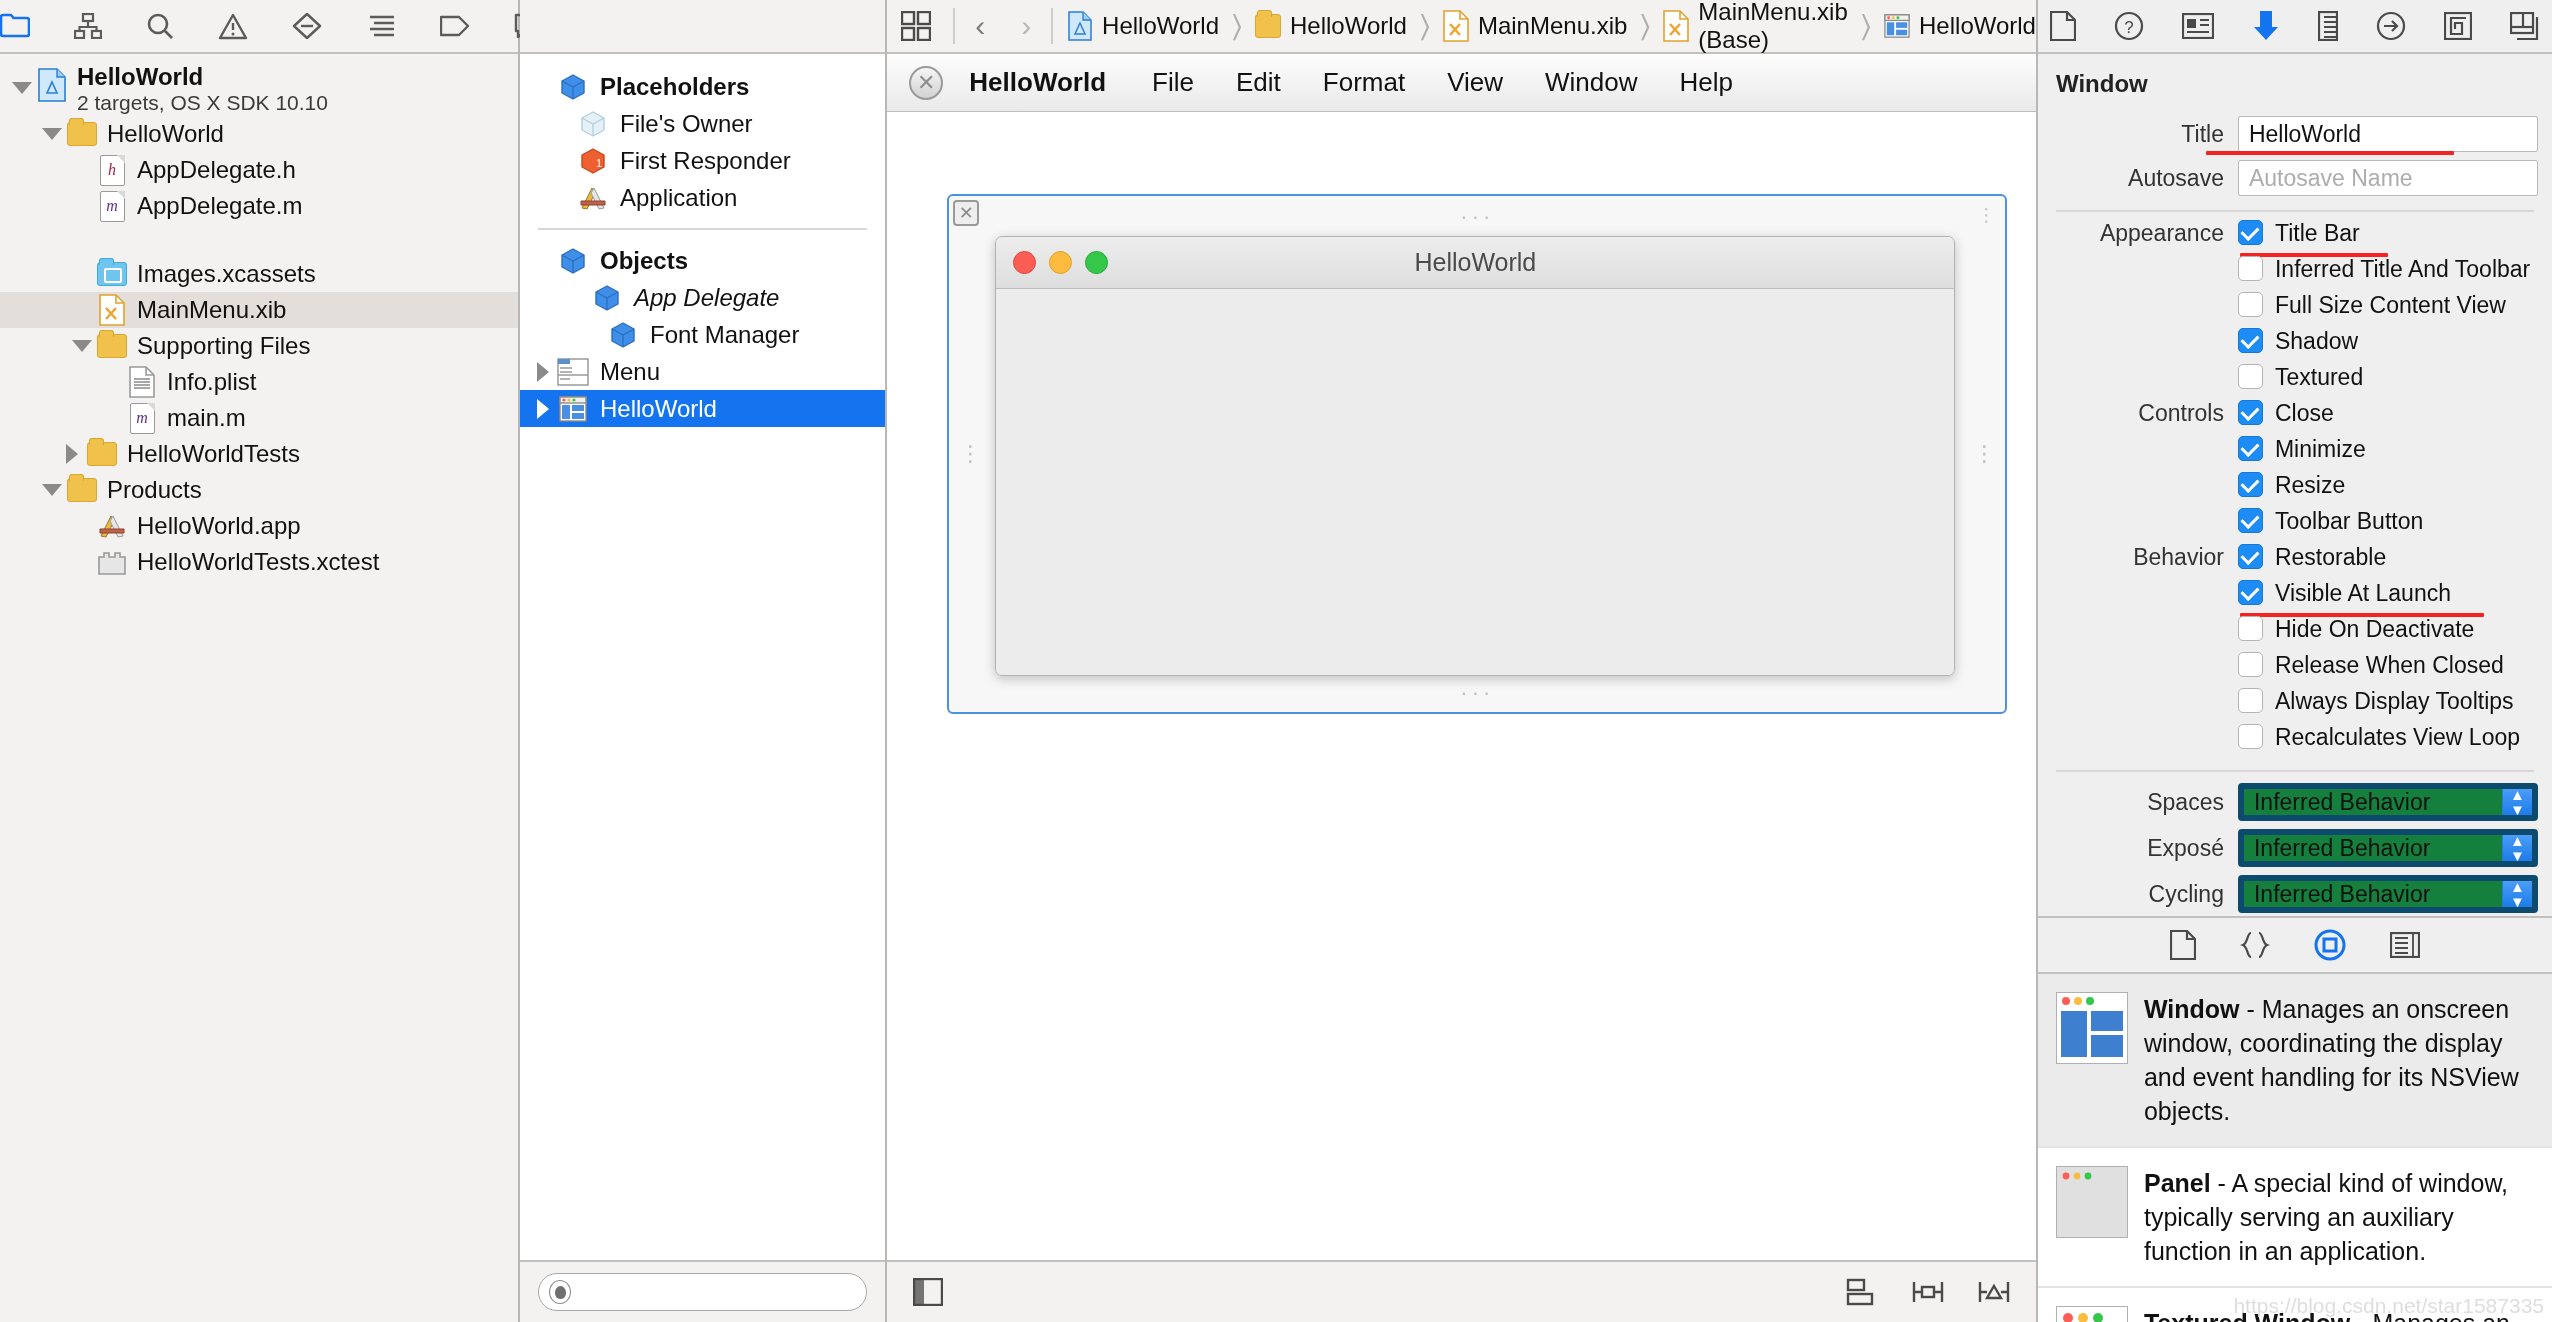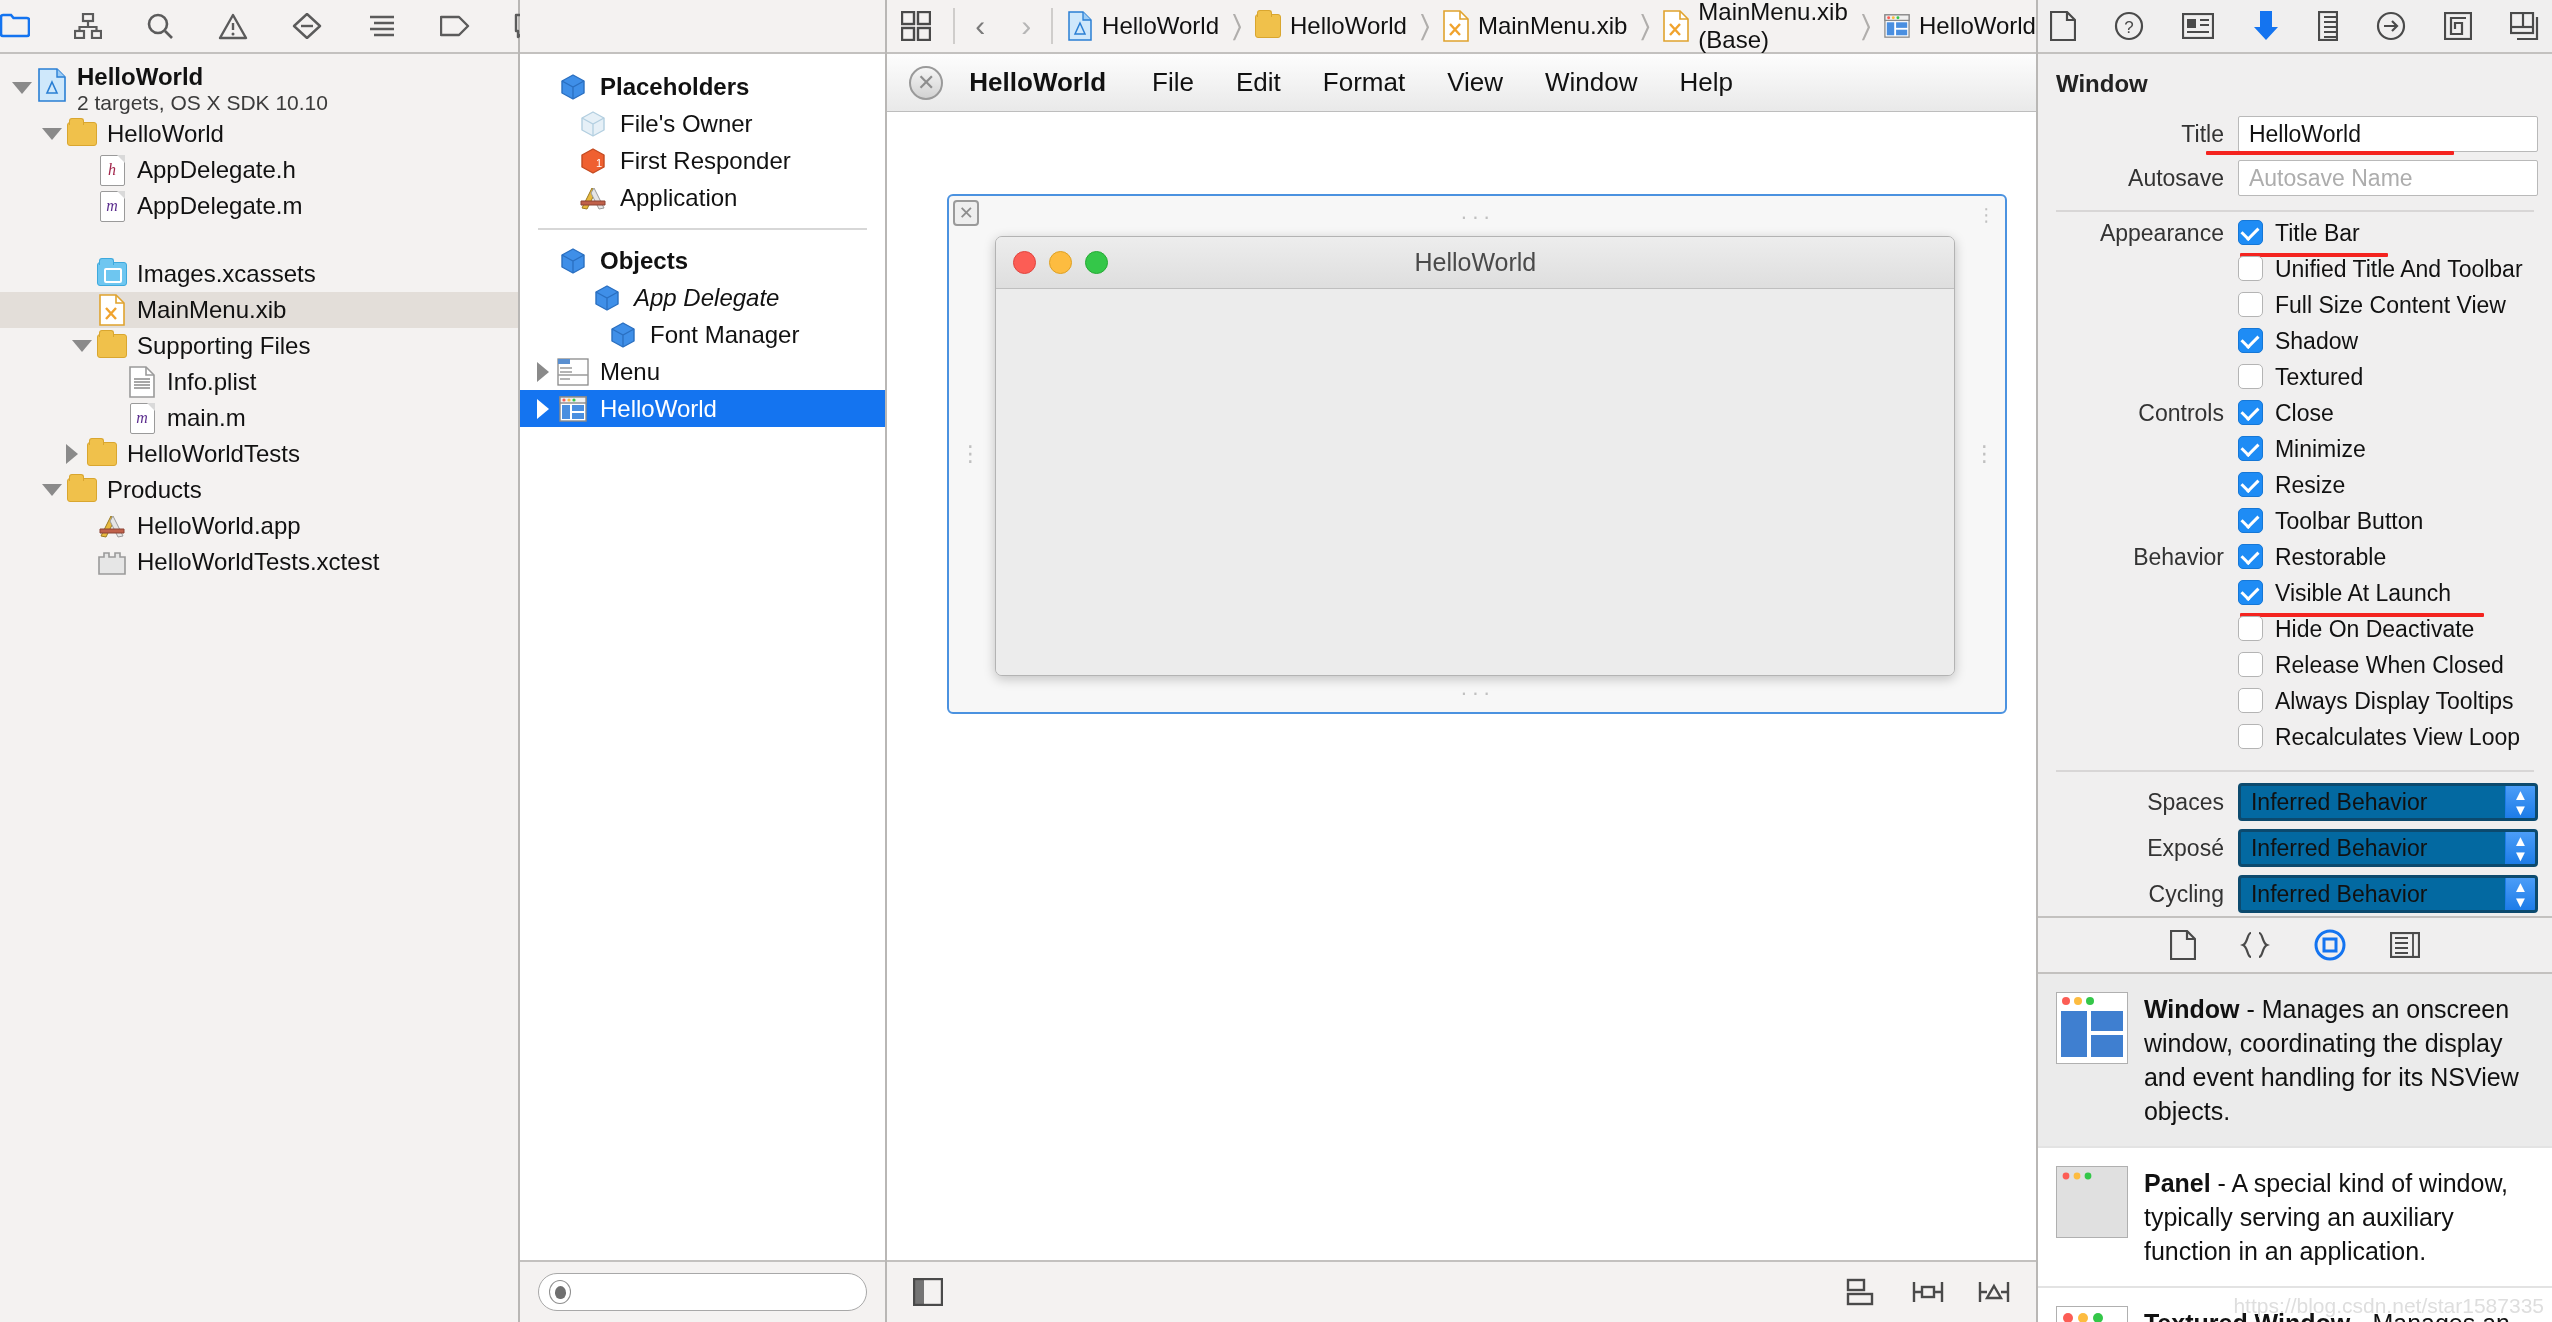--- a/index.html
+++ b/index.html
@@ -218,21 +218,21 @@
   }
   .chk.on { background:#1e8cf5; border-color:#1677d6; }
   .chk.on:after { content:""; width:13px;height:8px;border-left:3px solid #fff;border-bottom:3px solid #fff;
                   transform: rotate(-45deg); margin-top:-3px;}
   .cb-text { font-size:23px; color:#111; }
   .underline-red { position:absolute; height:4px; background:#f4231f; border-radius:1px; }
 
   .sel-row { display:flex; align-items:center; height: 44px; padding-right: 14px; margin-top: 2px;}
   .sel-label { width: 200px; text-align:right; padding-right: 14px; font-size: 23px; color:#333; flex:none;}
   .sel-box {
-    flex:1; height: 38px; background:#0369a1; border:3px solid #0c4a6e; border-radius:4px;
+    flex:1; height: 38px; background:#15803d; border:6px solid #0c4a6e; border-radius:4px;
     display:flex; align-items:center; justify-content:space-between;
     font-size:23px; color:#111; padding-left: 10px; overflow:hidden;
   }
   .stepper {
     width: 30px; height: 100%; background: linear-gradient(#4b9df8,#1d7ce8);
     display:flex; flex-direction:column; align-items:center; justify-content:center; gap:3px;
     border-left:1px solid #1d7ce8; color:#fff; font-size:15px; line-height:0.8;
   }
 
   .lib-toolbar {
@@ -779,21 +779,21 @@
       <div id="insp-checks">
           <div class="cb-row">
             <div class="cb-label-left" style="">Appearance</div>
             <div class="chk on"></div>
             <span class="cb-text">Title Bar</span>
             <div class="underline-red" style="left: 202px; bottom: -1px; width: 148px;"></div>
           </div>
           <div class="cb-row">
             <div class="cb-label-left" style="visibility:hidden">Appearance</div>
             <div class="chk"></div>
-            <span class="cb-text">Unified Title And Toolbar</span>
+            <span class="cb-text">Inferred Title And Toolbar</span>
           </div>
           <div class="cb-row">
             <div class="cb-label-left" style="visibility:hidden">Appearance</div>
             <div class="chk"></div>
             <span class="cb-text">Full Size Content View</span>
           </div>
           <div class="cb-row">
             <div class="cb-label-left" style="visibility:hidden">Appearance</div>
             <div class="chk on"></div>
             <span class="cb-text">Shadow</span>

